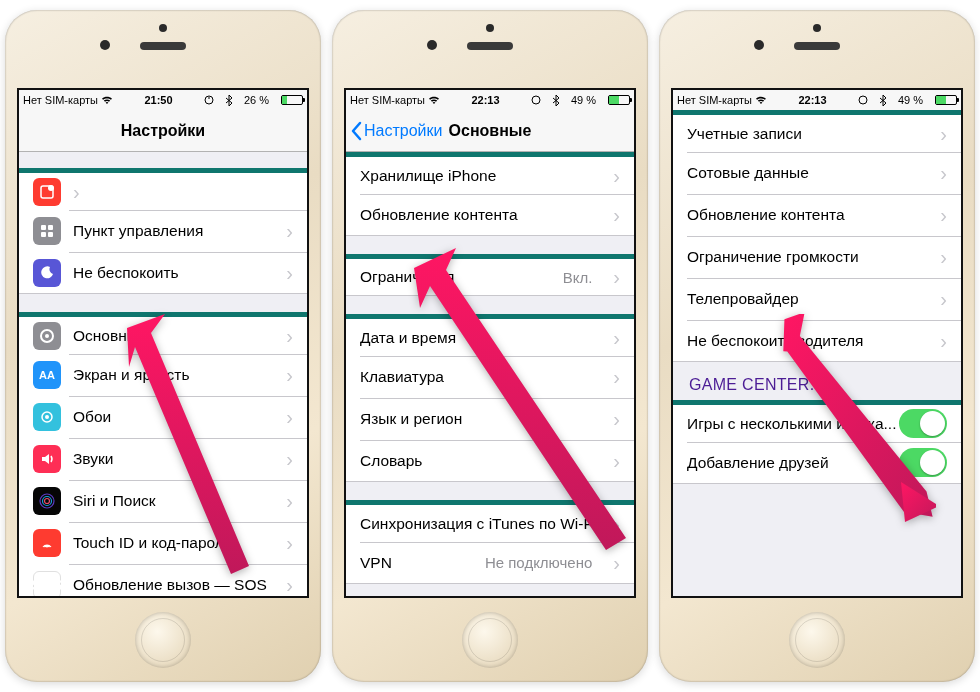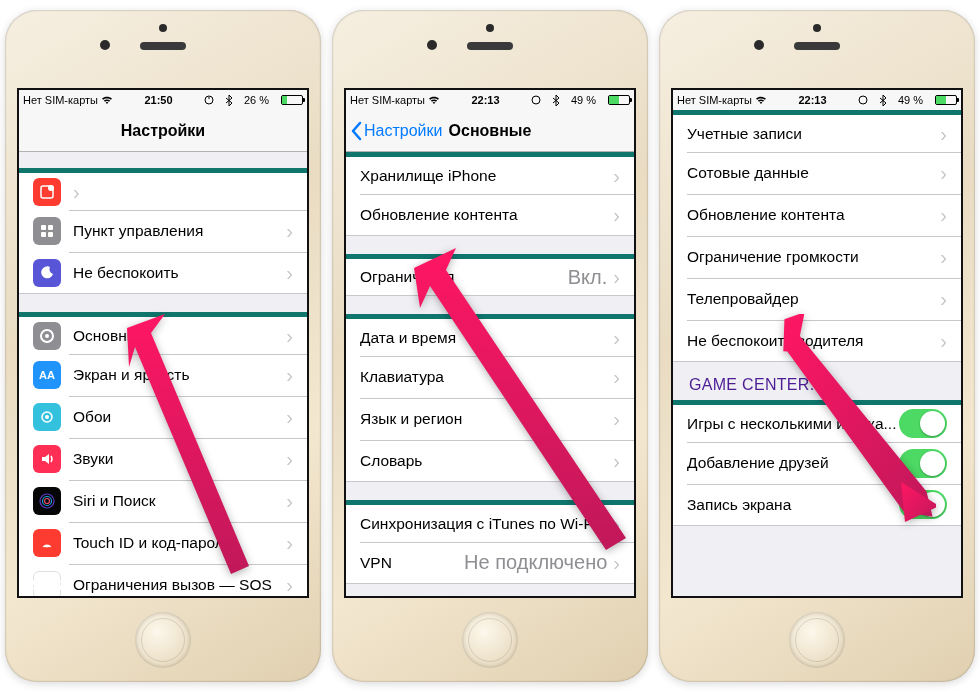--- a/index.html
+++ b/index.html
@@ -130,21 +130,21 @@
   .with-icon + .with-icon::before { left:50px; }
   .group .row:first-child { border-top:5px solid #0f766e; }
   .group .row:last-child { border-bottom:1px solid #c8c7cc; }
   .row .icon {
     width:28px; height:28px; border-radius:6px;
     margin-right:12px; flex-shrink:0;
     display:flex; align-items:center; justify-content:center;
     color:#fff; font-size:15px;
   }
   .row .label { flex:1; white-space:nowrap; overflow:hidden; text-overflow:ellipsis; }
-  .row .detail { color:#8e8e93; font-size:20px; margin-right:6px; }
+  .row .detail { color:#8e8e93; font-size:15px; margin-right:21px; }
   .row .chevron { color:#c7c7cc; font-size:20px; line-height:1; }
   .toggle {
     width:48px; height:29px; border-radius:15px;
     background:#4cd964; position:relative; flex-shrink:0;
   }
   .toggle::after {
     content:""; position:absolute; right:2px; top:2px;
     width:25px; height:25px; background:#fff; border-radius:50%;
     box-shadow:0 1px 2px rgba(0,0,0,.3);
   }
@@ -279,21 +279,21 @@
           <span class="icon bg-redT">
               <svg width="16" height="16" viewBox="0 0 16 16">
                 <path d="M4 12 a5 5 0 0 1 8 0 M5.5 12 a3.5 3.5 0 0 1 5 0 M7 12 a2 2 0 0 1 2 0" fill="none" stroke="#fff" stroke-width="1.2"></path>
               </svg>
             </span>
           <span class="label">Touch ID и код-пароль</span>
           <span class="chevron">›</span>
         </div>
         <div class="row with-icon">
           <span class="icon bg-sos">SOS</span>
-          <span class="label">Ограничения вызов — SOS</span>
+          <span class="label">Обновление вызов — SOS</span>
           <span class="chevron">›</span>
         </div>
       </div>
     </div>
 
     <svg class="arrow" style="left:108px; top:224px;" width="130" height="270" viewBox="0 0 130 270">
       <defs>
           <linearGradient id="g1" x1="0" y1="1" x2="0" y2="0">
             <stop offset="0" stop-color="#c0185a"></stop>
             <stop offset="1" stop-color="#ff1663"></stop>
@@ -461,24 +461,20 @@
       <div class="section-header">GAME CENTER:</div>
       <div class="group" style="margin-top:0">
         <div class="row">
           <span class="label">Игры с несколькими игрока...</span>
           <span class="toggle"></span>
         </div>
         <div class="row">
           <span class="label">Добавление друзей</span>
           <span class="toggle"></span>
         </div>
-        <div class="row">
-          <span class="label">Запись экрана</span>
-          <span class="toggle"></span>
-        </div>
       </div>
     </div>
     <svg class="arrow" style="left:108px; top:224px;" width="155" height="210" viewBox="0 0 155 210">
       <defs>
           <linearGradient id="g3" x1="0" y1="0" x2="1" y2="1">
             <stop offset="0" stop-color="#ff1663"></stop>
             <stop offset="1" stop-color="#c0185a"></stop>
           </linearGradient>
         </defs>
       <polygon points="0,8 20,0 16,24 148,175 155,200 126,196 4,40 0,40" fill="url(#g3)" transform="rotate(2 77 105)"></polygon>

